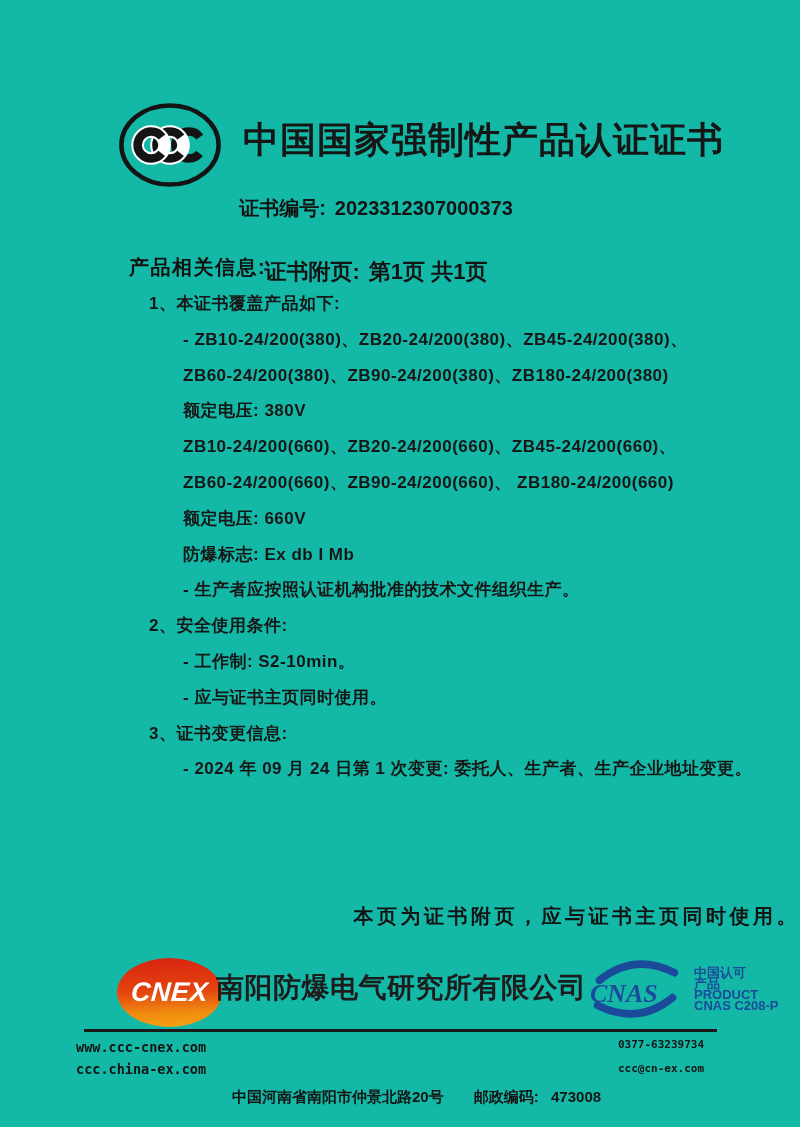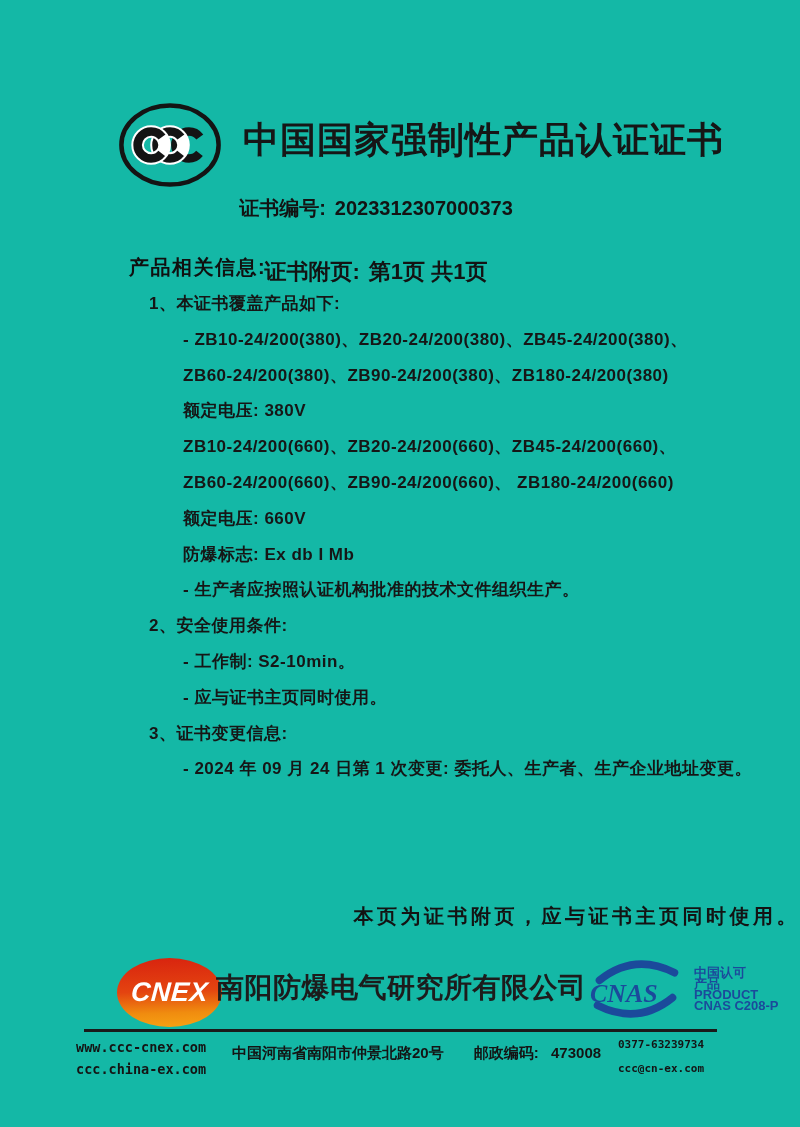--- a/index.html
+++ b/index.html
@@ -73,21 +73,21 @@
   
   .footer-rule{position:absolute;left:84px;top:1029px;width:633px;height:2.5px;background:#1a1a1a;}
   .footer-sites{
     position:absolute;left:76px;top:1036px;
     font-family:"DejaVu Sans Mono","Liberation Mono",monospace;
     font-size:13.5px;font-weight:bold;line-height:22px;color:#141414;
     white-space:nowrap;
     text-align:right;
   }
   .footer-addr{
-    position:absolute;left:232px;top:1044px;
+    position:absolute;left:232px;top:1088px;
     font-size:15px;font-weight:bold;color:#141414;white-space:nowrap;
   }
   .footer-addr .postcode{margin-left:26px;}
   .footer-addr .pc-val{margin-left:8px;}
   .footer-contact{
     position:absolute;left:618px;top:1033px;
     font-family:"DejaVu Sans Mono","Liberation Mono",monospace;
     font-size:11px;font-weight:bold;line-height:24px;color:#141414;
     white-space:nowrap;
   }

